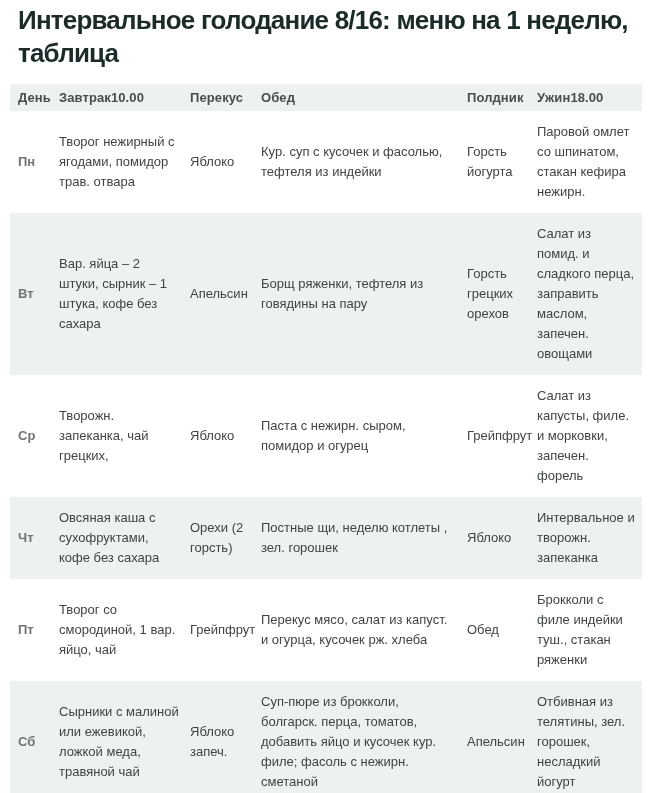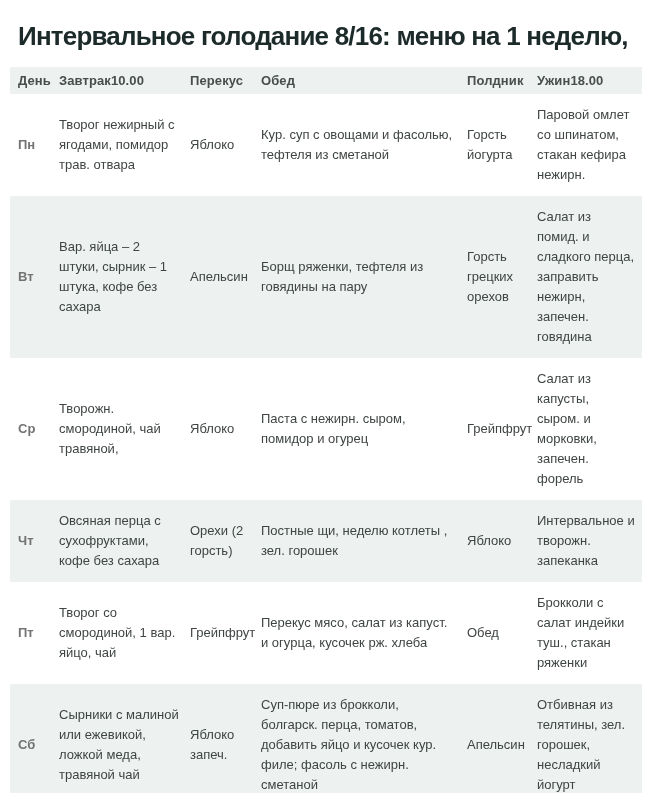--- a/index.html
+++ b/index.html
@@ -12,21 +12,20 @@
     overflow-x: hidden;
   }
   .page {
     width: 650px;
     min-height: 793px;
     background: #ffffff;
   }
   .title-wrap {
     padding: 4px 14px 8px 18px;
     overflow: hidden;
-    margin-top: 16px;
   }
   .title-line {
     font-size: 26px;
     font-weight: 700;
     color: #1c2b2a;
     line-height: 33px;
     letter-spacing: -0.8px;
     white-space: nowrap;
   }
   table.menu {
@@ -68,20 +67,21 @@
     padding-left: 8px;
   }
 </style>
 </head>
 <body>
 
 <div class="page">
 
   <div class="title-wrap">
     <div class="title-line">Интервальное голодание 8/16: меню на 1 неделю,</div>
+    <div class="title-line">таблица</div>
   </div>
 
   <table class="menu">
     <colgroup>
       <col class="c-day">
         <col class="c-brk">
         <col class="c-snk">
         <col class="c-lun">
         <col class="c-aft">
         <col class="c-din">
@@ -94,55 +94,55 @@
         <th>Обед</th>
         <th>Полдник</th>
         <th>Ужин18.00</th>
       </tr>
     </thead>
     <tbody>
       <tr>
         <td class="day">Пн</td>
         <td>Творог нежирный с ягодами, помидор трав. отвара</td>
         <td>Яблоко</td>
-        <td>Кур. суп с овощами и фасолью, тефтеля из сметаной</td>
+        <td>Кур. суп с кусочек и фасолью, тефтеля из индейки</td>
         <td>Горсть йогурта</td>
         <td>Паровой омлет со шпинатом, стакан кефира нежирн.</td>
       </tr>
       <tr>
         <td class="day">Вт</td>
         <td>Вар. яйца – 2 штуки, сырник – 1 штука, кофе без сахара</td>
         <td>Апельсин</td>
         <td>Борщ ряженки, тефтеля из говядины на пару</td>
         <td>Горсть грецких орехов</td>
-        <td>Салат из помид. и сладкого перца, заправить нежирн, запечен. говядина</td>
+        <td>Салат из помид. и сладкого перца, заправить маслом, запечен. овощами</td>
       </tr>
       <tr>
         <td class="day">Ср</td>
-        <td>Творожн. смородиной, чай травяной,</td>
+        <td>Творожн. запеканка, чай грецких,</td>
         <td>Яблоко</td>
         <td>Паста с нежирн. сыром, помидор и огурец</td>
         <td>Грейпфрут</td>
-        <td>Салат из капусты, сыром. и морковки, запечен. форель</td>
+        <td>Салат из капусты, филе. и морковки, запечен. форель</td>
       </tr>
       <tr>
         <td class="day">Чт</td>
-        <td>Овсяная перца с сухофруктами, кофе без сахара</td>
+        <td>Овсяная каша с сухофруктами, кофе без сахара</td>
         <td>Орехи (2 горсть)</td>
         <td>Постные щи, неделю котлеты , зел. горошек</td>
         <td>Яблоко</td>
         <td>Интервальное и творожн. запеканка</td>
       </tr>
       <tr>
         <td class="day">Пт</td>
         <td>Творог со смородиной, 1 вар. яйцо, чай</td>
         <td>Грейпфрут</td>
         <td>Перекус мясо, салат из капуст. и огурца, кусочек рж. хлеба</td>
         <td>Обед</td>
-        <td>Брокколи с салат индейки туш., стакан ряженки</td>
+        <td>Брокколи с филе индейки туш., стакан ряженки</td>
       </tr>
       <tr>
         <td class="day">Сб</td>
         <td>Сырники с малиной или ежевикой, ложкой меда, травяной чай</td>
         <td>Яблоко запеч.</td>
         <td>Суп-пюре из брокколи, болгарск. перца, томатов, добавить яйцо и кусочек кур. филе; фасоль с нежирн. сметаной</td>
         <td>Апельсин</td>
         <td>Отбивная из телятины, зел. горошек, несладкий йогурт</td>
       </tr>
 

